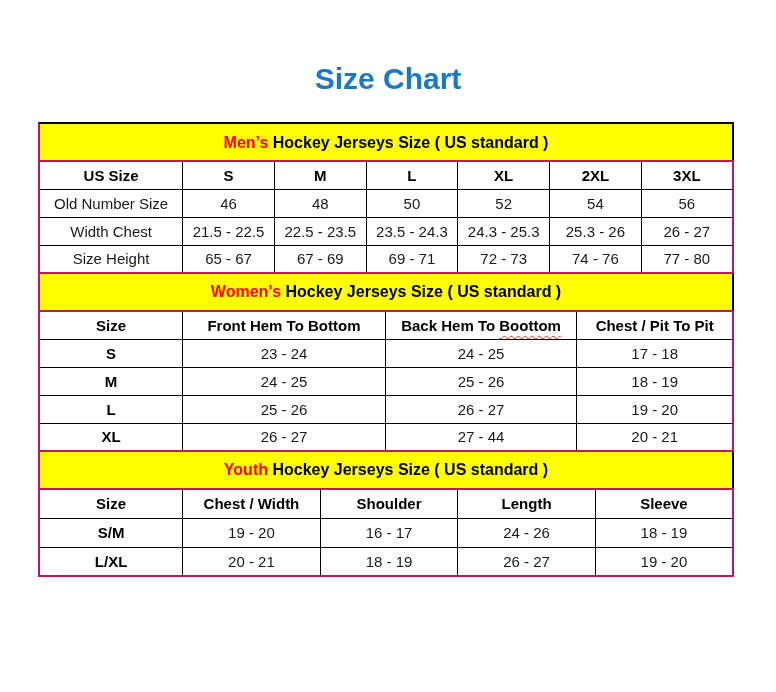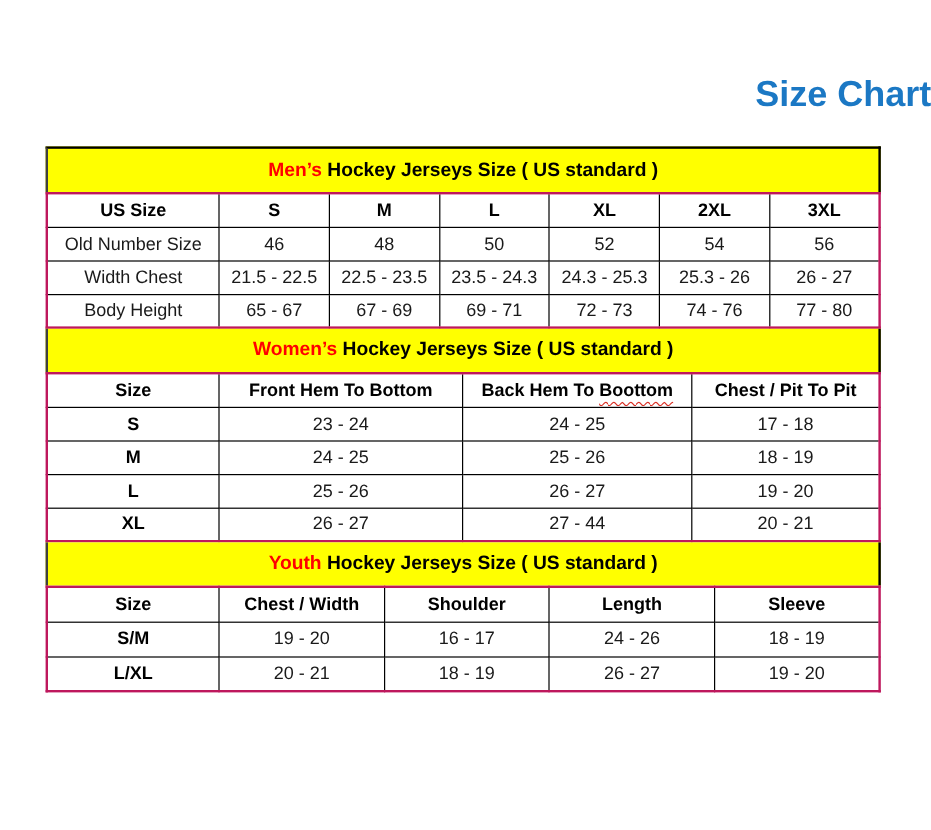--- a/index.html
+++ b/index.html
@@ -5,35 +5,35 @@
   * { box-sizing: border-box; margin: 0; padding: 0; }
   html, body {
     width: 776px; height: 692px;
     background: #ffffff;
     font-family: "Liberation Sans", "DejaVu Sans", sans-serif;
     position: relative;
     overflow: hidden;
   }
   .page-title {
     padding-top: 62px;
-    text-align: right;
+    text-align: center;
     font-size: 30px;
     font-weight: bold;
     color: #1b78c4;
     letter-spacing: 0px;
   }
   .chart-wrap {
     position: absolute;
     left: 38px;
     top: 122px;
     width: 696px;
   }
   .banner {
     background: #ffff00;
-    border-left: 2px solid #404040;
+    border-left: 2px solid #be185d;
     border-right: 2px solid #000;
     height: 36px;
     line-height: 36px;
     text-align: center;
     font-size: 16px;
     font-weight: bold;
     color: #000000;
     white-space: pre;
   }
   .banner.first { border-top: 2px solid #000; height: 38px; line-height: 38px; }
@@ -108,21 +108,21 @@
         <tr>
           <td>Width Chest</td>
           <td>21.5 - 22.5</td>
           <td>22.5 - 23.5</td>
           <td>23.5 - 24.3</td>
           <td>24.3 - 25.3</td>
           <td>25.3 - 26</td>
           <td>26 - 27</td>
         </tr>
         <tr>
-          <td>Body Height</td>
+          <td>Size Height</td>
           <td>65 - 67</td>
           <td>67 - 69</td>
           <td>69 - 71</td>
           <td>72 - 73</td>
           <td>74 - 76</td>
           <td>77 - 80</td>
         </tr>
       </tbody>
     </table>
 

